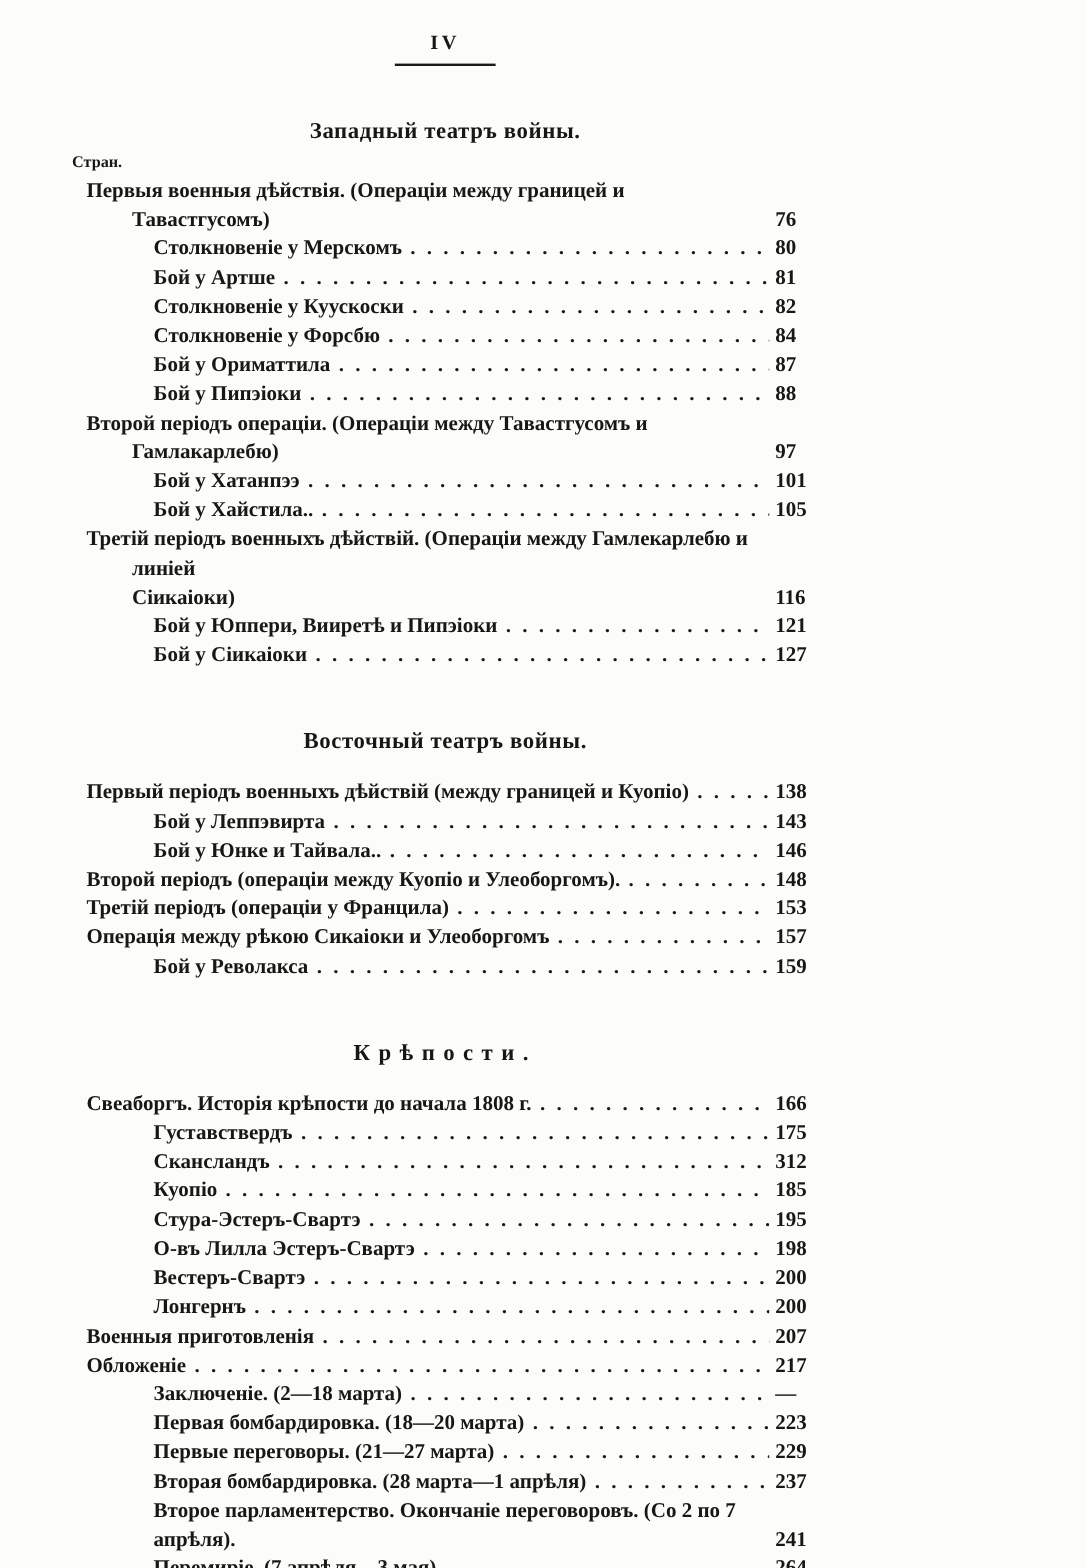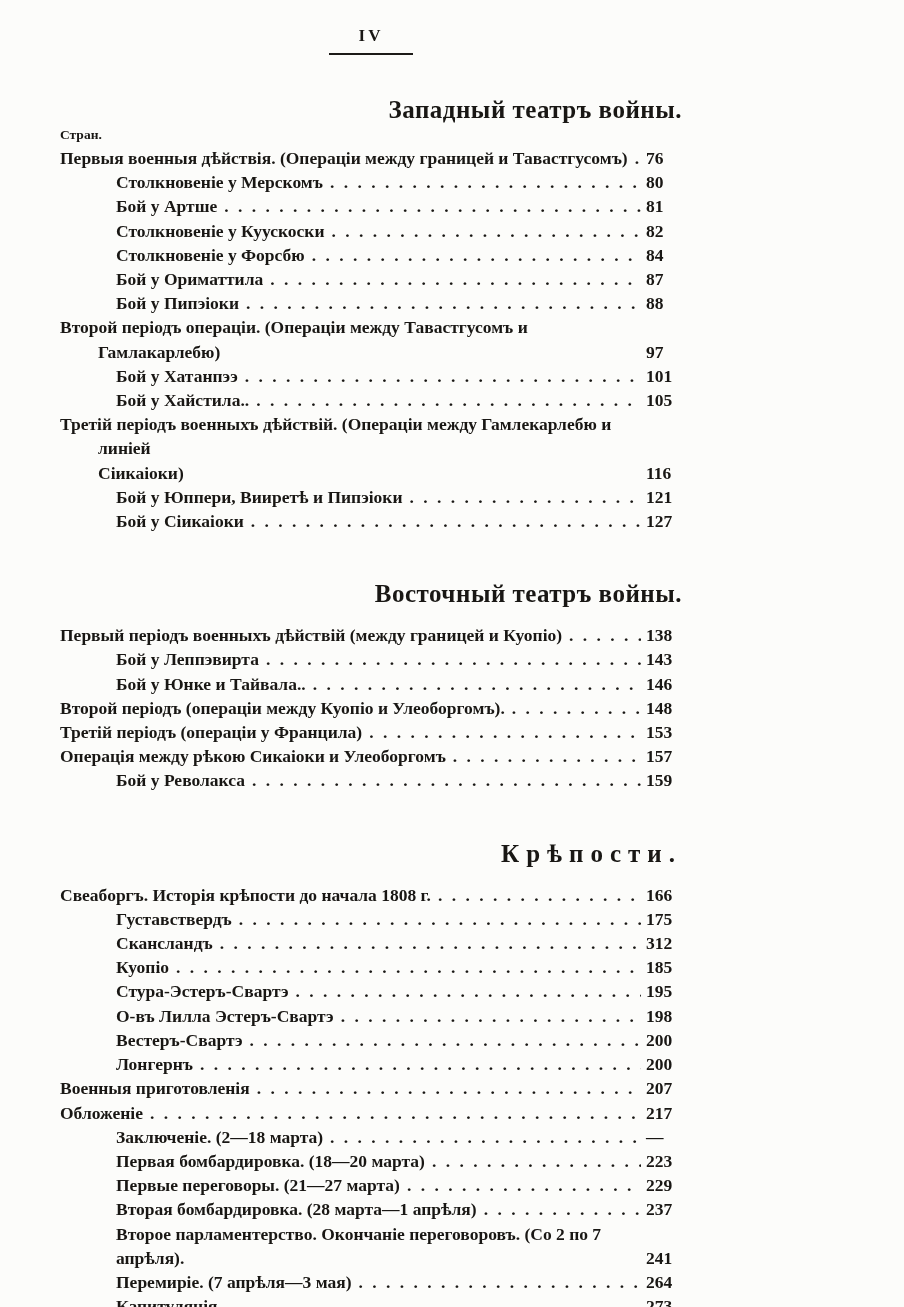--- a/index.html
+++ b/index.html
@@ -29,36 +29,36 @@
     width: 84px; height: 0;
     border-top: 2px solid #1c1a17;
     margin: 7px auto 0;
   }
 
   
   .toc-section { margin-top: 48px; }
   .toc-section:first-child { margin-top: 0; }
 
   .section-title {
-    font-size: 25px;
+    font-size: 19px;
     line-height: 26px;
-    text-align: right;
+    text-align: center;
     letter-spacing: 0.5px;
     margin-bottom: 16px;
   }
   .section-title.spaced { letter-spacing: 7px; }
 
   .col-header {
     font-size: 13.5px;
     line-height: 16px;
     margin: -12px 0 3px 0;
   }
 
   
-  .entries { list-style: none; }
+  .entries { list-style: none; margin-left: 12px; }
 
   .entry {
     display: flex;
     align-items: flex-end;
     font-size: 17.5px;
     line-height: 24.2px;
   }
 
   .entry .text { white-space: pre-wrap; }
 

